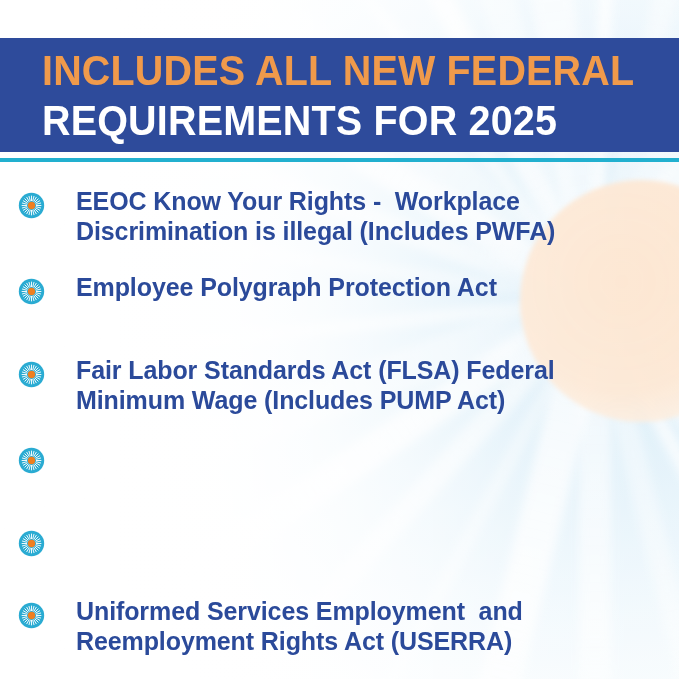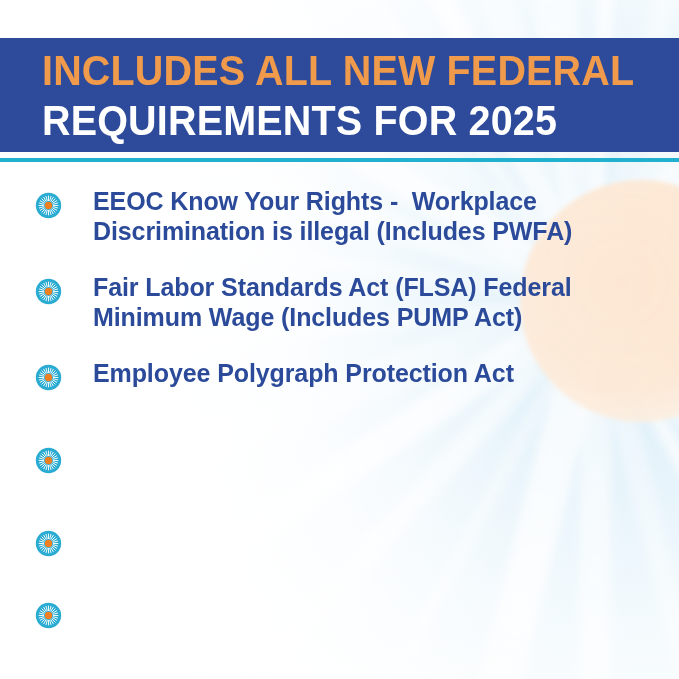--- a/index.html
+++ b/index.html
@@ -145,21 +145,21 @@
     top: 186px;
     width: 679px;
     padding: 0;
     margin: 0;
     list-style: none;
   }
   .req-item {
     position: relative;
     display: flex;
     align-items: flex-start;
-    padding: 0 16px 0 35px;
+    padding: 0 16px 0 18px;
     min-height: 46px;
     margin-bottom: 26px;
   }
   .req-item.single { margin-bottom: 37px; }
 
   .req-bullet {
     flex: 0 0 auto;
     width: 27px;
     height: 27px;
     margin-top: 6px;
@@ -254,20 +254,53 @@
             <line x1="58.25" y1="35.71" x2="68.25" y2="18.39" stroke="#ffffff" stroke-width="3.4" stroke-linecap="butt"></line>
             <line x1="61.67" y1="38.33" x2="75.81" y2="24.19" stroke="#ffffff" stroke-width="3.4" stroke-linecap="butt"></line>
             <line x1="64.29" y1="41.75" x2="81.61" y2="31.75" stroke="#ffffff" stroke-width="3.4" stroke-linecap="butt"></line>
             <line x1="65.94" y1="45.73" x2="85.26" y2="40.55" stroke="#ffffff" stroke-width="3.4" stroke-linecap="butt"></line>
             <circle cx="50" cy="50" r="13.5" fill="#EF7F1F"></circle>
           </svg>
         </span>
         <span class="req-text">EEOC Know Your Rights -  Workplace
 Discrimination is illegal (Includes PWFA)</span>
       </li>
+      <li class="req-item single">
+        <span class="req-bullet">
+          <svg viewBox="0 0 100 100" xmlns="http://www.w3.org/2000/svg">
+            <circle cx="50" cy="50" r="47" fill="#2AABD2"></circle>
+            <line x1="66.50" y1="50.00" x2="86.50" y2="50.00" stroke="#ffffff" stroke-width="3.4" stroke-linecap="butt"></line>
+            <line x1="65.94" y1="54.27" x2="85.26" y2="59.45" stroke="#ffffff" stroke-width="3.4" stroke-linecap="butt"></line>
+            <line x1="64.29" y1="58.25" x2="81.61" y2="68.25" stroke="#ffffff" stroke-width="3.4" stroke-linecap="butt"></line>
+            <line x1="61.67" y1="61.67" x2="75.81" y2="75.81" stroke="#ffffff" stroke-width="3.4" stroke-linecap="butt"></line>
+            <line x1="58.25" y1="64.29" x2="68.25" y2="81.61" stroke="#ffffff" stroke-width="3.4" stroke-linecap="butt"></line>
+            <line x1="54.27" y1="65.94" x2="59.45" y2="85.26" stroke="#ffffff" stroke-width="3.4" stroke-linecap="butt"></line>
+            <line x1="50.00" y1="66.50" x2="50.00" y2="86.50" stroke="#ffffff" stroke-width="3.4" stroke-linecap="butt"></line>
+            <line x1="45.73" y1="65.94" x2="40.55" y2="85.26" stroke="#ffffff" stroke-width="3.4" stroke-linecap="butt"></line>
+            <line x1="41.75" y1="64.29" x2="31.75" y2="81.61" stroke="#ffffff" stroke-width="3.4" stroke-linecap="butt"></line>
+            <line x1="38.33" y1="61.67" x2="24.19" y2="75.81" stroke="#ffffff" stroke-width="3.4" stroke-linecap="butt"></line>
+            <line x1="35.71" y1="58.25" x2="18.39" y2="68.25" stroke="#ffffff" stroke-width="3.4" stroke-linecap="butt"></line>
+            <line x1="34.06" y1="54.27" x2="14.74" y2="59.45" stroke="#ffffff" stroke-width="3.4" stroke-linecap="butt"></line>
+            <line x1="33.50" y1="50.00" x2="13.50" y2="50.00" stroke="#ffffff" stroke-width="3.4" stroke-linecap="butt"></line>
+            <line x1="34.06" y1="45.73" x2="14.74" y2="40.55" stroke="#ffffff" stroke-width="3.4" stroke-linecap="butt"></line>
+            <line x1="35.71" y1="41.75" x2="18.39" y2="31.75" stroke="#ffffff" stroke-width="3.4" stroke-linecap="butt"></line>
+            <line x1="38.33" y1="38.33" x2="24.19" y2="24.19" stroke="#ffffff" stroke-width="3.4" stroke-linecap="butt"></line>
+            <line x1="41.75" y1="35.71" x2="31.75" y2="18.39" stroke="#ffffff" stroke-width="3.4" stroke-linecap="butt"></line>
+            <line x1="45.73" y1="34.06" x2="40.55" y2="14.74" stroke="#ffffff" stroke-width="3.4" stroke-linecap="butt"></line>
+            <line x1="50.00" y1="33.50" x2="50.00" y2="13.50" stroke="#ffffff" stroke-width="3.4" stroke-linecap="butt"></line>
+            <line x1="54.27" y1="34.06" x2="59.45" y2="14.74" stroke="#ffffff" stroke-width="3.4" stroke-linecap="butt"></line>
+            <line x1="58.25" y1="35.71" x2="68.25" y2="18.39" stroke="#ffffff" stroke-width="3.4" stroke-linecap="butt"></line>
+            <line x1="61.67" y1="38.33" x2="75.81" y2="24.19" stroke="#ffffff" stroke-width="3.4" stroke-linecap="butt"></line>
+            <line x1="64.29" y1="41.75" x2="81.61" y2="31.75" stroke="#ffffff" stroke-width="3.4" stroke-linecap="butt"></line>
+            <line x1="65.94" y1="45.73" x2="85.26" y2="40.55" stroke="#ffffff" stroke-width="3.4" stroke-linecap="butt"></line>
+            <circle cx="50" cy="50" r="13.5" fill="#EF7F1F"></circle>
+          </svg>
+        </span>
+        <span class="req-text">Employee Polygraph Protection Act</span>
+      </li>
       <li class="req-item">
         <span class="req-bullet">
           <svg viewBox="0 0 100 100" xmlns="http://www.w3.org/2000/svg">
             <circle cx="50" cy="50" r="47" fill="#2AABD2"></circle>
             <line x1="66.50" y1="50.00" x2="86.50" y2="50.00" stroke="#ffffff" stroke-width="3.4" stroke-linecap="butt"></line>
             <line x1="65.94" y1="54.27" x2="85.26" y2="59.45" stroke="#ffffff" stroke-width="3.4" stroke-linecap="butt"></line>
             <line x1="64.29" y1="58.25" x2="81.61" y2="68.25" stroke="#ffffff" stroke-width="3.4" stroke-linecap="butt"></line>
             <line x1="61.67" y1="61.67" x2="75.81" y2="75.81" stroke="#ffffff" stroke-width="3.4" stroke-linecap="butt"></line>
             <line x1="58.25" y1="64.29" x2="68.25" y2="81.61" stroke="#ffffff" stroke-width="3.4" stroke-linecap="butt"></line>
             <line x1="54.27" y1="65.94" x2="59.45" y2="85.26" stroke="#ffffff" stroke-width="3.4" stroke-linecap="butt"></line>
@@ -319,53 +352,20 @@
             <line x1="45.73" y1="34.06" x2="40.55" y2="14.74" stroke="#ffffff" stroke-width="3.4" stroke-linecap="butt"></line>
             <line x1="50.00" y1="33.50" x2="50.00" y2="13.50" stroke="#ffffff" stroke-width="3.4" stroke-linecap="butt"></line>
             <line x1="54.27" y1="34.06" x2="59.45" y2="14.74" stroke="#ffffff" stroke-width="3.4" stroke-linecap="butt"></line>
             <line x1="58.25" y1="35.71" x2="68.25" y2="18.39" stroke="#ffffff" stroke-width="3.4" stroke-linecap="butt"></line>
             <line x1="61.67" y1="38.33" x2="75.81" y2="24.19" stroke="#ffffff" stroke-width="3.4" stroke-linecap="butt"></line>
             <line x1="64.29" y1="41.75" x2="81.61" y2="31.75" stroke="#ffffff" stroke-width="3.4" stroke-linecap="butt"></line>
             <line x1="65.94" y1="45.73" x2="85.26" y2="40.55" stroke="#ffffff" stroke-width="3.4" stroke-linecap="butt"></line>
             <circle cx="50" cy="50" r="13.5" fill="#EF7F1F"></circle>
           </svg>
         </span>
-        <span class="req-text">Employee Polygraph Protection Act</span>
-      </li>
-      <li class="req-item single">
-        <span class="req-bullet">
-          <svg viewBox="0 0 100 100" xmlns="http://www.w3.org/2000/svg">
-            <circle cx="50" cy="50" r="47" fill="#2AABD2"></circle>
-            <line x1="66.50" y1="50.00" x2="86.50" y2="50.00" stroke="#ffffff" stroke-width="3.4" stroke-linecap="butt"></line>
-            <line x1="65.94" y1="54.27" x2="85.26" y2="59.45" stroke="#ffffff" stroke-width="3.4" stroke-linecap="butt"></line>
-            <line x1="64.29" y1="58.25" x2="81.61" y2="68.25" stroke="#ffffff" stroke-width="3.4" stroke-linecap="butt"></line>
-            <line x1="61.67" y1="61.67" x2="75.81" y2="75.81" stroke="#ffffff" stroke-width="3.4" stroke-linecap="butt"></line>
-            <line x1="58.25" y1="64.29" x2="68.25" y2="81.61" stroke="#ffffff" stroke-width="3.4" stroke-linecap="butt"></line>
-            <line x1="54.27" y1="65.94" x2="59.45" y2="85.26" stroke="#ffffff" stroke-width="3.4" stroke-linecap="butt"></line>
-            <line x1="50.00" y1="66.50" x2="50.00" y2="86.50" stroke="#ffffff" stroke-width="3.4" stroke-linecap="butt"></line>
-            <line x1="45.73" y1="65.94" x2="40.55" y2="85.26" stroke="#ffffff" stroke-width="3.4" stroke-linecap="butt"></line>
-            <line x1="41.75" y1="64.29" x2="31.75" y2="81.61" stroke="#ffffff" stroke-width="3.4" stroke-linecap="butt"></line>
-            <line x1="38.33" y1="61.67" x2="24.19" y2="75.81" stroke="#ffffff" stroke-width="3.4" stroke-linecap="butt"></line>
-            <line x1="35.71" y1="58.25" x2="18.39" y2="68.25" stroke="#ffffff" stroke-width="3.4" stroke-linecap="butt"></line>
-            <line x1="34.06" y1="54.27" x2="14.74" y2="59.45" stroke="#ffffff" stroke-width="3.4" stroke-linecap="butt"></line>
-            <line x1="33.50" y1="50.00" x2="13.50" y2="50.00" stroke="#ffffff" stroke-width="3.4" stroke-linecap="butt"></line>
-            <line x1="34.06" y1="45.73" x2="14.74" y2="40.55" stroke="#ffffff" stroke-width="3.4" stroke-linecap="butt"></line>
-            <line x1="35.71" y1="41.75" x2="18.39" y2="31.75" stroke="#ffffff" stroke-width="3.4" stroke-linecap="butt"></line>
-            <line x1="38.33" y1="38.33" x2="24.19" y2="24.19" stroke="#ffffff" stroke-width="3.4" stroke-linecap="butt"></line>
-            <line x1="41.75" y1="35.71" x2="31.75" y2="18.39" stroke="#ffffff" stroke-width="3.4" stroke-linecap="butt"></line>
-            <line x1="45.73" y1="34.06" x2="40.55" y2="14.74" stroke="#ffffff" stroke-width="3.4" stroke-linecap="butt"></line>
-            <line x1="50.00" y1="33.50" x2="50.00" y2="13.50" stroke="#ffffff" stroke-width="3.4" stroke-linecap="butt"></line>
-            <line x1="54.27" y1="34.06" x2="59.45" y2="14.74" stroke="#ffffff" stroke-width="3.4" stroke-linecap="butt"></line>
-            <line x1="58.25" y1="35.71" x2="68.25" y2="18.39" stroke="#ffffff" stroke-width="3.4" stroke-linecap="butt"></line>
-            <line x1="61.67" y1="38.33" x2="75.81" y2="24.19" stroke="#ffffff" stroke-width="3.4" stroke-linecap="butt"></line>
-            <line x1="64.29" y1="41.75" x2="81.61" y2="31.75" stroke="#ffffff" stroke-width="3.4" stroke-linecap="butt"></line>
-            <line x1="65.94" y1="45.73" x2="85.26" y2="40.55" stroke="#ffffff" stroke-width="3.4" stroke-linecap="butt"></line>
-            <circle cx="50" cy="50" r="13.5" fill="#EF7F1F"></circle>
-          </svg>
-        </span>
       </li>
       <li class="req-item">
         <span class="req-bullet">
           <svg viewBox="0 0 100 100" xmlns="http://www.w3.org/2000/svg">
             <circle cx="50" cy="50" r="47" fill="#2AABD2"></circle>
             <line x1="66.50" y1="50.00" x2="86.50" y2="50.00" stroke="#ffffff" stroke-width="3.4" stroke-linecap="butt"></line>
             <line x1="65.94" y1="54.27" x2="85.26" y2="59.45" stroke="#ffffff" stroke-width="3.4" stroke-linecap="butt"></line>
             <line x1="64.29" y1="58.25" x2="81.61" y2="68.25" stroke="#ffffff" stroke-width="3.4" stroke-linecap="butt"></line>
             <line x1="61.67" y1="61.67" x2="75.81" y2="75.81" stroke="#ffffff" stroke-width="3.4" stroke-linecap="butt"></line>
             <line x1="58.25" y1="64.29" x2="68.25" y2="81.61" stroke="#ffffff" stroke-width="3.4" stroke-linecap="butt"></line>
@@ -416,16 +416,18 @@
             <line x1="45.73" y1="34.06" x2="40.55" y2="14.74" stroke="#ffffff" stroke-width="3.4" stroke-linecap="butt"></line>
             <line x1="50.00" y1="33.50" x2="50.00" y2="13.50" stroke="#ffffff" stroke-width="3.4" stroke-linecap="butt"></line>
             <line x1="54.27" y1="34.06" x2="59.45" y2="14.74" stroke="#ffffff" stroke-width="3.4" stroke-linecap="butt"></line>
             <line x1="58.25" y1="35.71" x2="68.25" y2="18.39" stroke="#ffffff" stroke-width="3.4" stroke-linecap="butt"></line>
             <line x1="61.67" y1="38.33" x2="75.81" y2="24.19" stroke="#ffffff" stroke-width="3.4" stroke-linecap="butt"></line>
             <line x1="64.29" y1="41.75" x2="81.61" y2="31.75" stroke="#ffffff" stroke-width="3.4" stroke-linecap="butt"></line>
             <line x1="65.94" y1="45.73" x2="85.26" y2="40.55" stroke="#ffffff" stroke-width="3.4" stroke-linecap="butt"></line>
             <circle cx="50" cy="50" r="13.5" fill="#EF7F1F"></circle>
           </svg>
         </span>
+        <span class="req-text">Uniformed Services Employment  and
+Reemployment Rights Act (USERRA)</span>
       </li>
     </ul>
 
 </div>
 
 </body></html>

